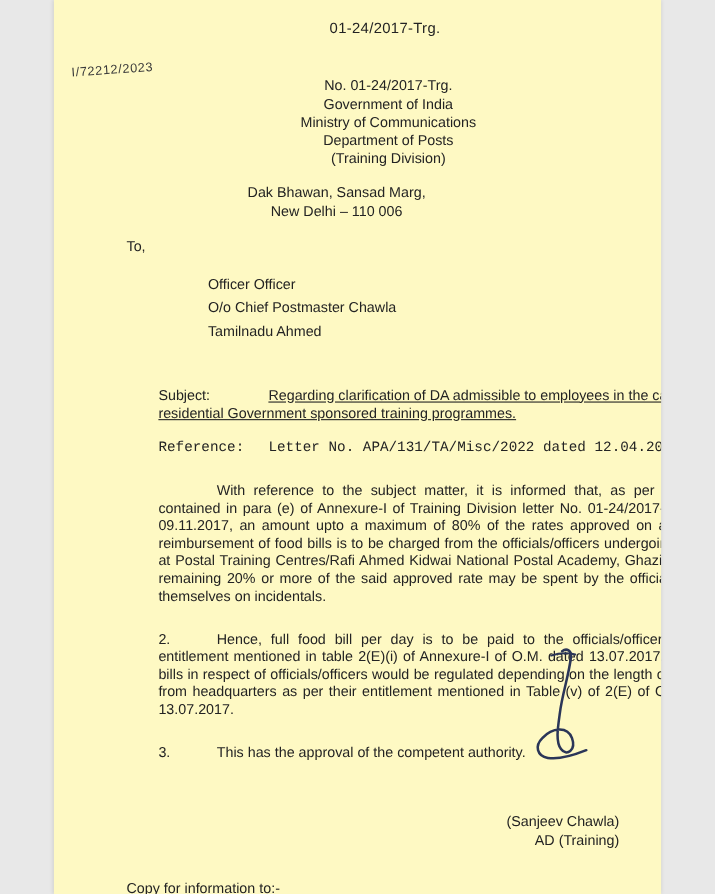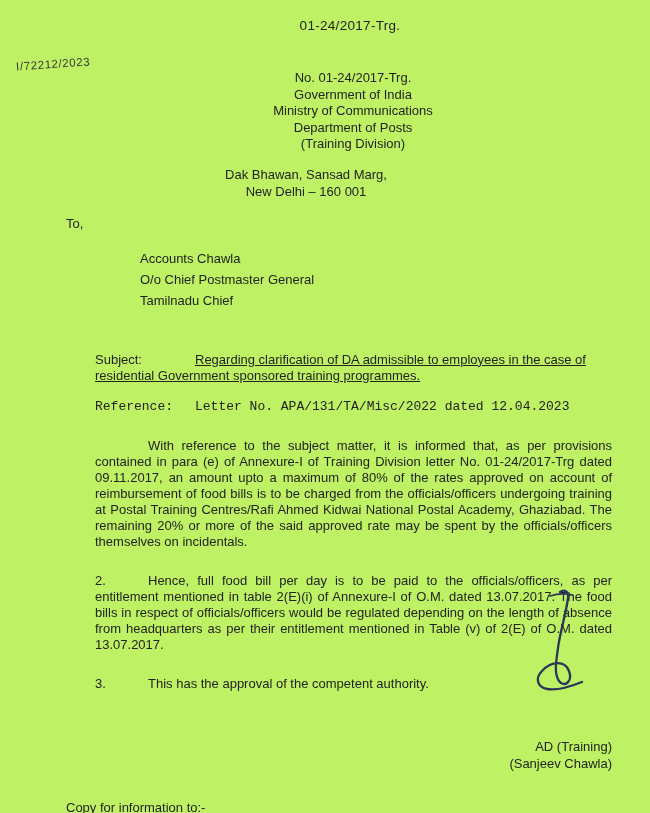--- a/index.html
+++ b/index.html
@@ -1,20 +1,20 @@
 <!DOCTYPE html>
 <html><head>
 <meta charset="utf-8">
 <style>
   html,body { margin:0; padding:0; background:#e8e8e8; }
   .page {
     position:relative;
-    width:650px; height:813px;
+    width:552px; height:813px;
     margin:0 auto;
-    background:#bef264;
+    background:#fef9c3;
     font-family:"Liberation Sans", sans-serif;
     font-size:13px; line-height:16px;
     color:#232323;
     overflow:hidden;
     box-shadow:0 0 4px rgba(0,0,0,.15);
   }
   .top-ref {
     padding-top:18px;
     text-align:center;
     transform:translateX(25px);
@@ -70,29 +70,29 @@
   <div class="letterhead">
     <div>No. 01-24/2017-Trg.</div>
     <div>Government of India</div>
     <div>Ministry of Communications</div>
     <div>Department of Posts</div>
     <div>(Training Division)</div>
   </div>
 
   <div class="addr">
     <div>Dak Bhawan, Sansad Marg,</div>
-    <div>New Delhi – 160 001</div>
+    <div>New Delhi – 110 006</div>
   </div>
 
   <div class="to">To,</div>
 
   <div class="recipient">
-    <div>Accounts Chawla</div>
-    <div>O/o Chief Postmaster General</div>
-    <div>Tamilnadu Chief</div>
+    <div>Officer Officer</div>
+    <div>O/o Chief Postmaster Chawla</div>
+    <div>Tamilnadu Ahmed</div>
   </div>
 
   <div class="block subject">
     <span class="lbl">Subject:</span><span>Regarding clarification of DA admissible to employees in the case of residential Government sponsored training programmes.</span>
   </div>
 
   <div class="block reference">
     <span class="lbl">Reference:</span><span>Letter No. APA/131/TA/Misc/2022 dated 12.04.2023</span>
   </div>
 
@@ -105,19 +105,19 @@
   <div class="block para">
     <span class="num">3.</span><span>This has the approval of the competent authority.</span>
   </div>
 
   <svg class="signature-svg" viewBox="0 0 78 108" fill="none" xmlns="http://www.w3.org/2000/svg">
     <path d="M40 4 C44 1 49 3 48 10 C46 26 40 44 38 60 C36 74 34 86 39 93 C44 100 53 94 49 83 C45 72 31 73 22 83 C15 90 17 99 27 101 C38 103 52 98 62 94" stroke="#2b3658" stroke-width="2.3" stroke-linecap="round" stroke-linejoin="round"></path>
     <path d="M30 8 C36 6 44 5 52 7" stroke="#2b3658" stroke-width="1.8" stroke-linecap="round"></path>
   </svg>
 
   <div class="sign-block">
+    <div>(Sanjeev Chawla)</div>
     <div>AD (Training)</div>
-    <div>(Sanjeev Chawla)</div>
   </div>
 
   <div class="copy1">Copy for information to:-</div>
 
 </div>
 
 </body></html>

